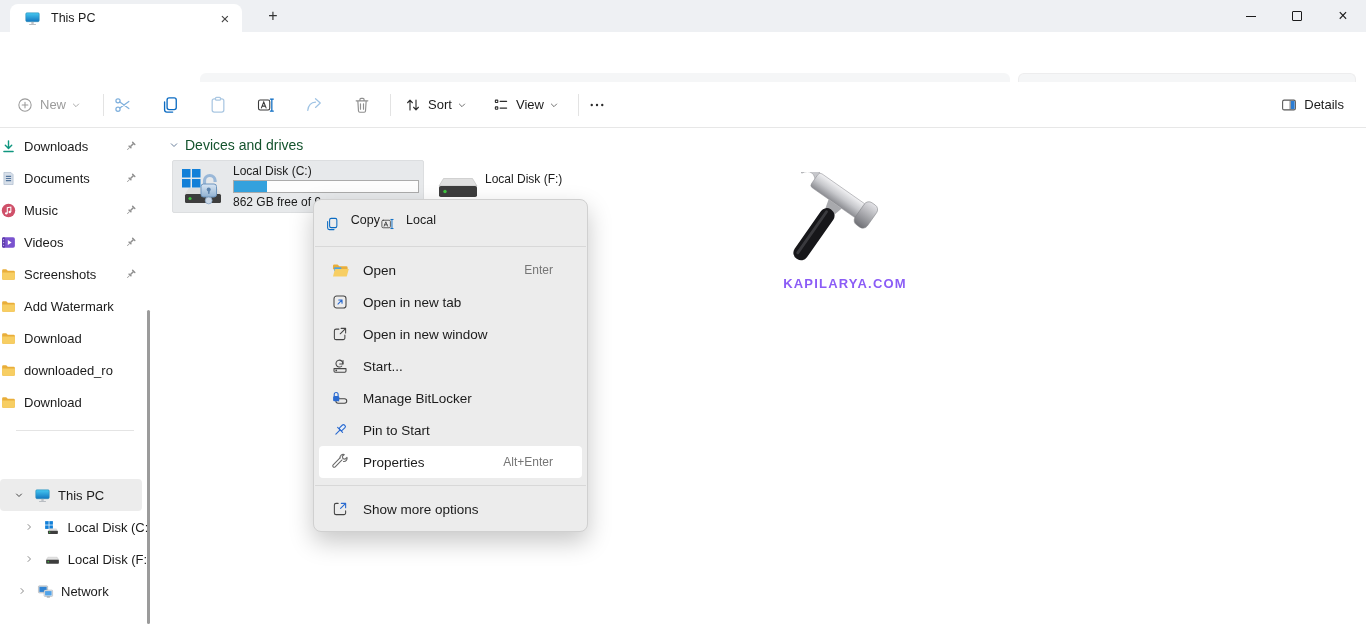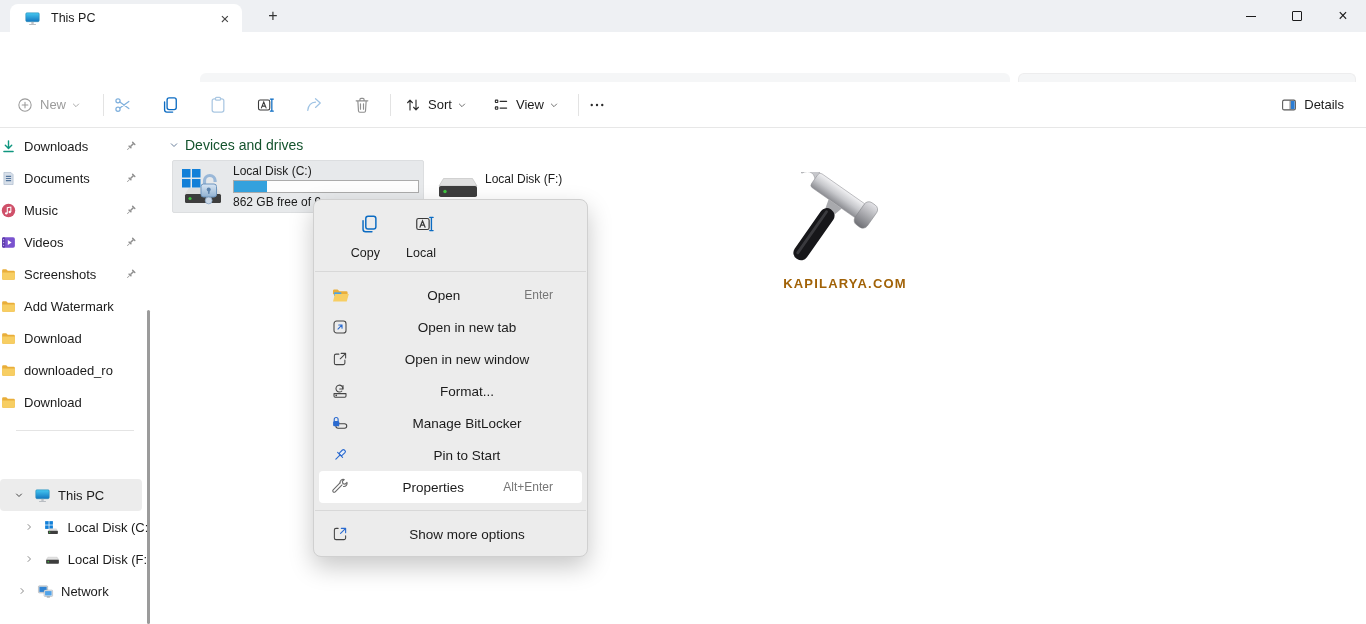--- a/index.html
+++ b/index.html
@@ -65,33 +65,33 @@
   .dname { font-size:12px; }
   .dbar { width:186px; height:13px; border:1px solid #ababab; background:#fdfdfd; margin-top:2px; }
   .dfill { height:100%; background:#33a1dd; }
   .dfree { font-size:12px; margin-top:2px; white-space:nowrap; }
   .tile-f { position:absolute; left:430px; top:160px; width:170px; height:53px; }
   .tile-f .dicon { position:absolute; left:7px; top:8px; }
   .tile-f .dname { position:absolute; left:55px; top:12px; }
 
   .watermark-img { position:absolute; left:775px; top:172px; }
   .watermark-text { position:absolute; left:745px; top:276px; width:200px; text-align:center;
-                    font-size:13px; font-weight:bold; letter-spacing:1.2px; color:#a16207; }
+                    font-size:13px; font-weight:bold; letter-spacing:1.2px; color:#8b5cf6; }
 
   
   .menu { position:absolute; left:313px; top:199px; width:275px; background:#ececec;
           border:1px solid #d0d0d0; border-radius:8px; box-shadow:0 10px 24px rgba(0,0,0,.22);
           padding-bottom:6px; z-index:10; }
   .quick { display:flex; padding:9px 0 0 10px; }
-  .quick-btn { width:56px; display:flex; flex-direction:column; align-items:flex-end; gap:11px;
+  .quick-btn { width:56px; display:flex; flex-direction:row; align-items:flex-start; gap:11px;
                padding:4px 0; border-radius:4px; }
   .quick-btn span { font-size:12.5px; }
   .menu-sep { height:1px; background:#d8d8d8; margin:7px 1px; }
   .menu-item { height:32px; margin:0 5px; padding:0 11px; display:flex; align-items:center;
-               border-radius:4px; font-size:13.5px;text-align:center; }
+               border-radius:4px; font-size:13.5px; }
   .menu-item .mi-icon { width:20px; display:flex; justify-content:center; margin-right:13px; }
   .menu-item .mi-label { flex:1; }
   .mi-shortcut { font-size:12px; color:#767676; margin-right:18px; }
   .menu-item.hl { background:#ffffff; }
 </style>
 </head>
 <body>
 
 <svg width="0" height="0" style="position:absolute" aria-hidden="true">
   <defs>
@@ -570,21 +570,21 @@
   </div>
   <div class="menu-item">
     <span class="mi-icon">
         <svg width="18" height="18" viewBox="0 0 24 24" fill="none" stroke="#444" stroke-width="1.4" stroke-linecap="round" stroke-linejoin="round">
           <path d="M4 15.5h16v3.2a1.6 1.6 0 0 1-1.6 1.6H5.6A1.6 1.6 0 0 1 4 18.7Z"></path>
           <circle cx="7" cy="17.9" r=".5" fill="#444"></circle>
           <path d="M15.8 9.2A4.6 4.6 0 1 0 14.5 12"></path>
           <path d="M16 4.8v4.4h-4.4"></path>
         </svg>
       </span>
-    <span class="mi-label">Format...</span>
+    <span class="mi-label">Start...</span>
   </div>
   <div class="menu-item">
     <span class="mi-icon">
         <svg width="18" height="18" viewBox="0 0 24 24" fill="none">
           <rect x="6.5" y="13" width="14.5" height="6" rx="3" stroke="#444" stroke-width="1.4"></rect>
           <circle cx="10.5" cy="16" r=".6" fill="#444"></circle>
           <path d="M4.3 9.3V7.2a2.6 2.6 0 0 1 5.2 0v2.1" stroke="#2b6bd0" stroke-width="1.5"></path>
           <rect x="2.8" y="9.3" width="8.2" height="7" rx="1.6" fill="#2b6bd0"></rect>
         </svg>
       </span>

